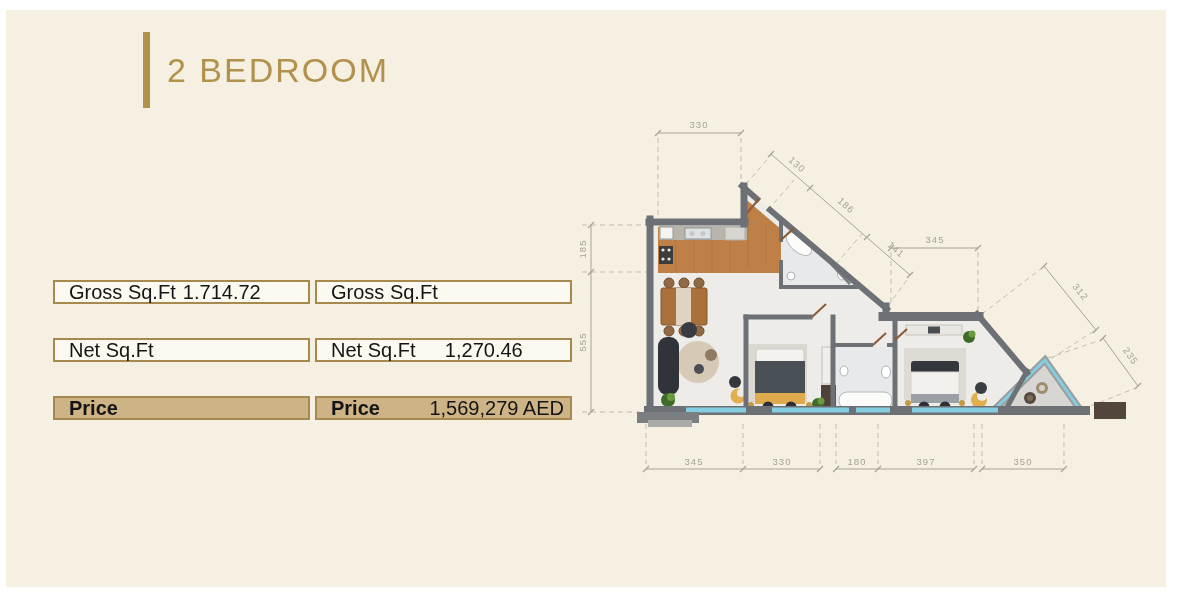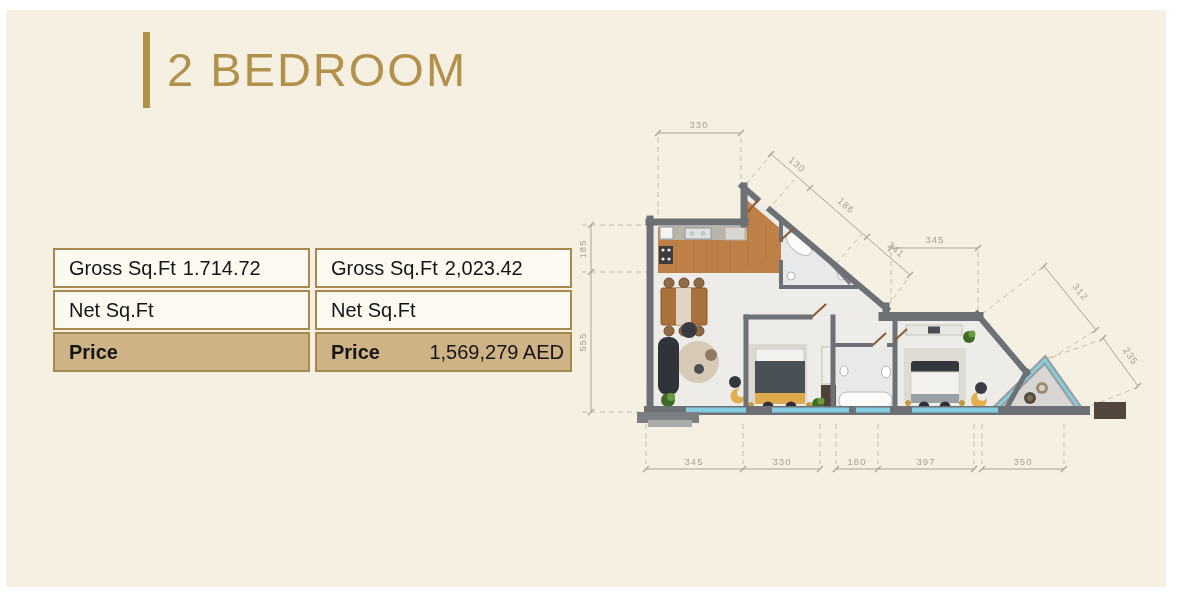--- a/index.html
+++ b/index.html
@@ -10,30 +10,30 @@
   }
   .panel{
     position:absolute;left:6px;top:10px;width:1160px;height:577px;
     background:#f6f0e2;
   }
   .title-block{
     position:absolute;left:143px;top:32px;display:flex;align-items:stretch;
   }
   .title-bar{width:7px;height:76px;background:#b2914c;margin-right:17px;}
   .page-title{
-    margin:0;font-size:47px;font-weight:400;color:#b2914c;
+    margin:0;font-size:34px;font-weight:400;color:#b2914c;
     letter-spacing:2px;line-height:76px;white-space:nowrap;
   }
   .spec-tables{
     position:absolute;left:53px;top:248px;display:flex;gap:5px;
   }
   .unit-table{display:flex;flex-direction:column;gap:2px;width:257px;}
   .spec-row{
-    box-sizing:border-box;height:40px;border:2px solid #a6894f;background:#fcf9f0;
-    display:flex;align-items:center;font-size:20px;color:#141414;
+    box-sizing:border-box;height:24px;border:2px solid #a6894f;background:#fcf9f0;
+    display:flex;align-items:center;font-size:20px;color:#141414;margin-top:32px;
   }
   .spec-row .lbl{width:45%;padding-left:14px;white-space:nowrap;}
   .spec-row .val{flex:1;padding-right:6px;white-space:nowrap;}
   .spec-row.price{background:#cdb385;gap:6px;}
   .spec-row.price .lbl{font-weight:bold;}
   .floorplan{
     position:absolute;left:578px;top:115px;width:602px;height:372px;
   }
   .fp-dim-text{font-family:"Liberation Sans", sans-serif;}
 </style>
@@ -56,24 +56,24 @@
     <div class="spec-row">
       <span class="lbl">Net Sq.Ft</span>
     </div>
     <div class="spec-row price">
       <span class="lbl">Price</span>
     </div>
   </div>
   <div class="unit-table">
     <div class="spec-row">
       <span class="lbl">Gross Sq.Ft</span>
-      <span class="val">2,023.42</span>
     </div>
     <div class="spec-row">
       <span class="lbl">Net Sq.Ft</span>
+      <span class="val">1,270.46</span>
     </div>
     <div class="spec-row price">
       <span class="lbl">Price</span>
       <span class="val">1,569,279 AED</span>
     </div>
   </div>
 </div>
 
 <svg class="floorplan" viewBox="580 115 602 372" xmlns="http://www.w3.org/2000/svg">
 

